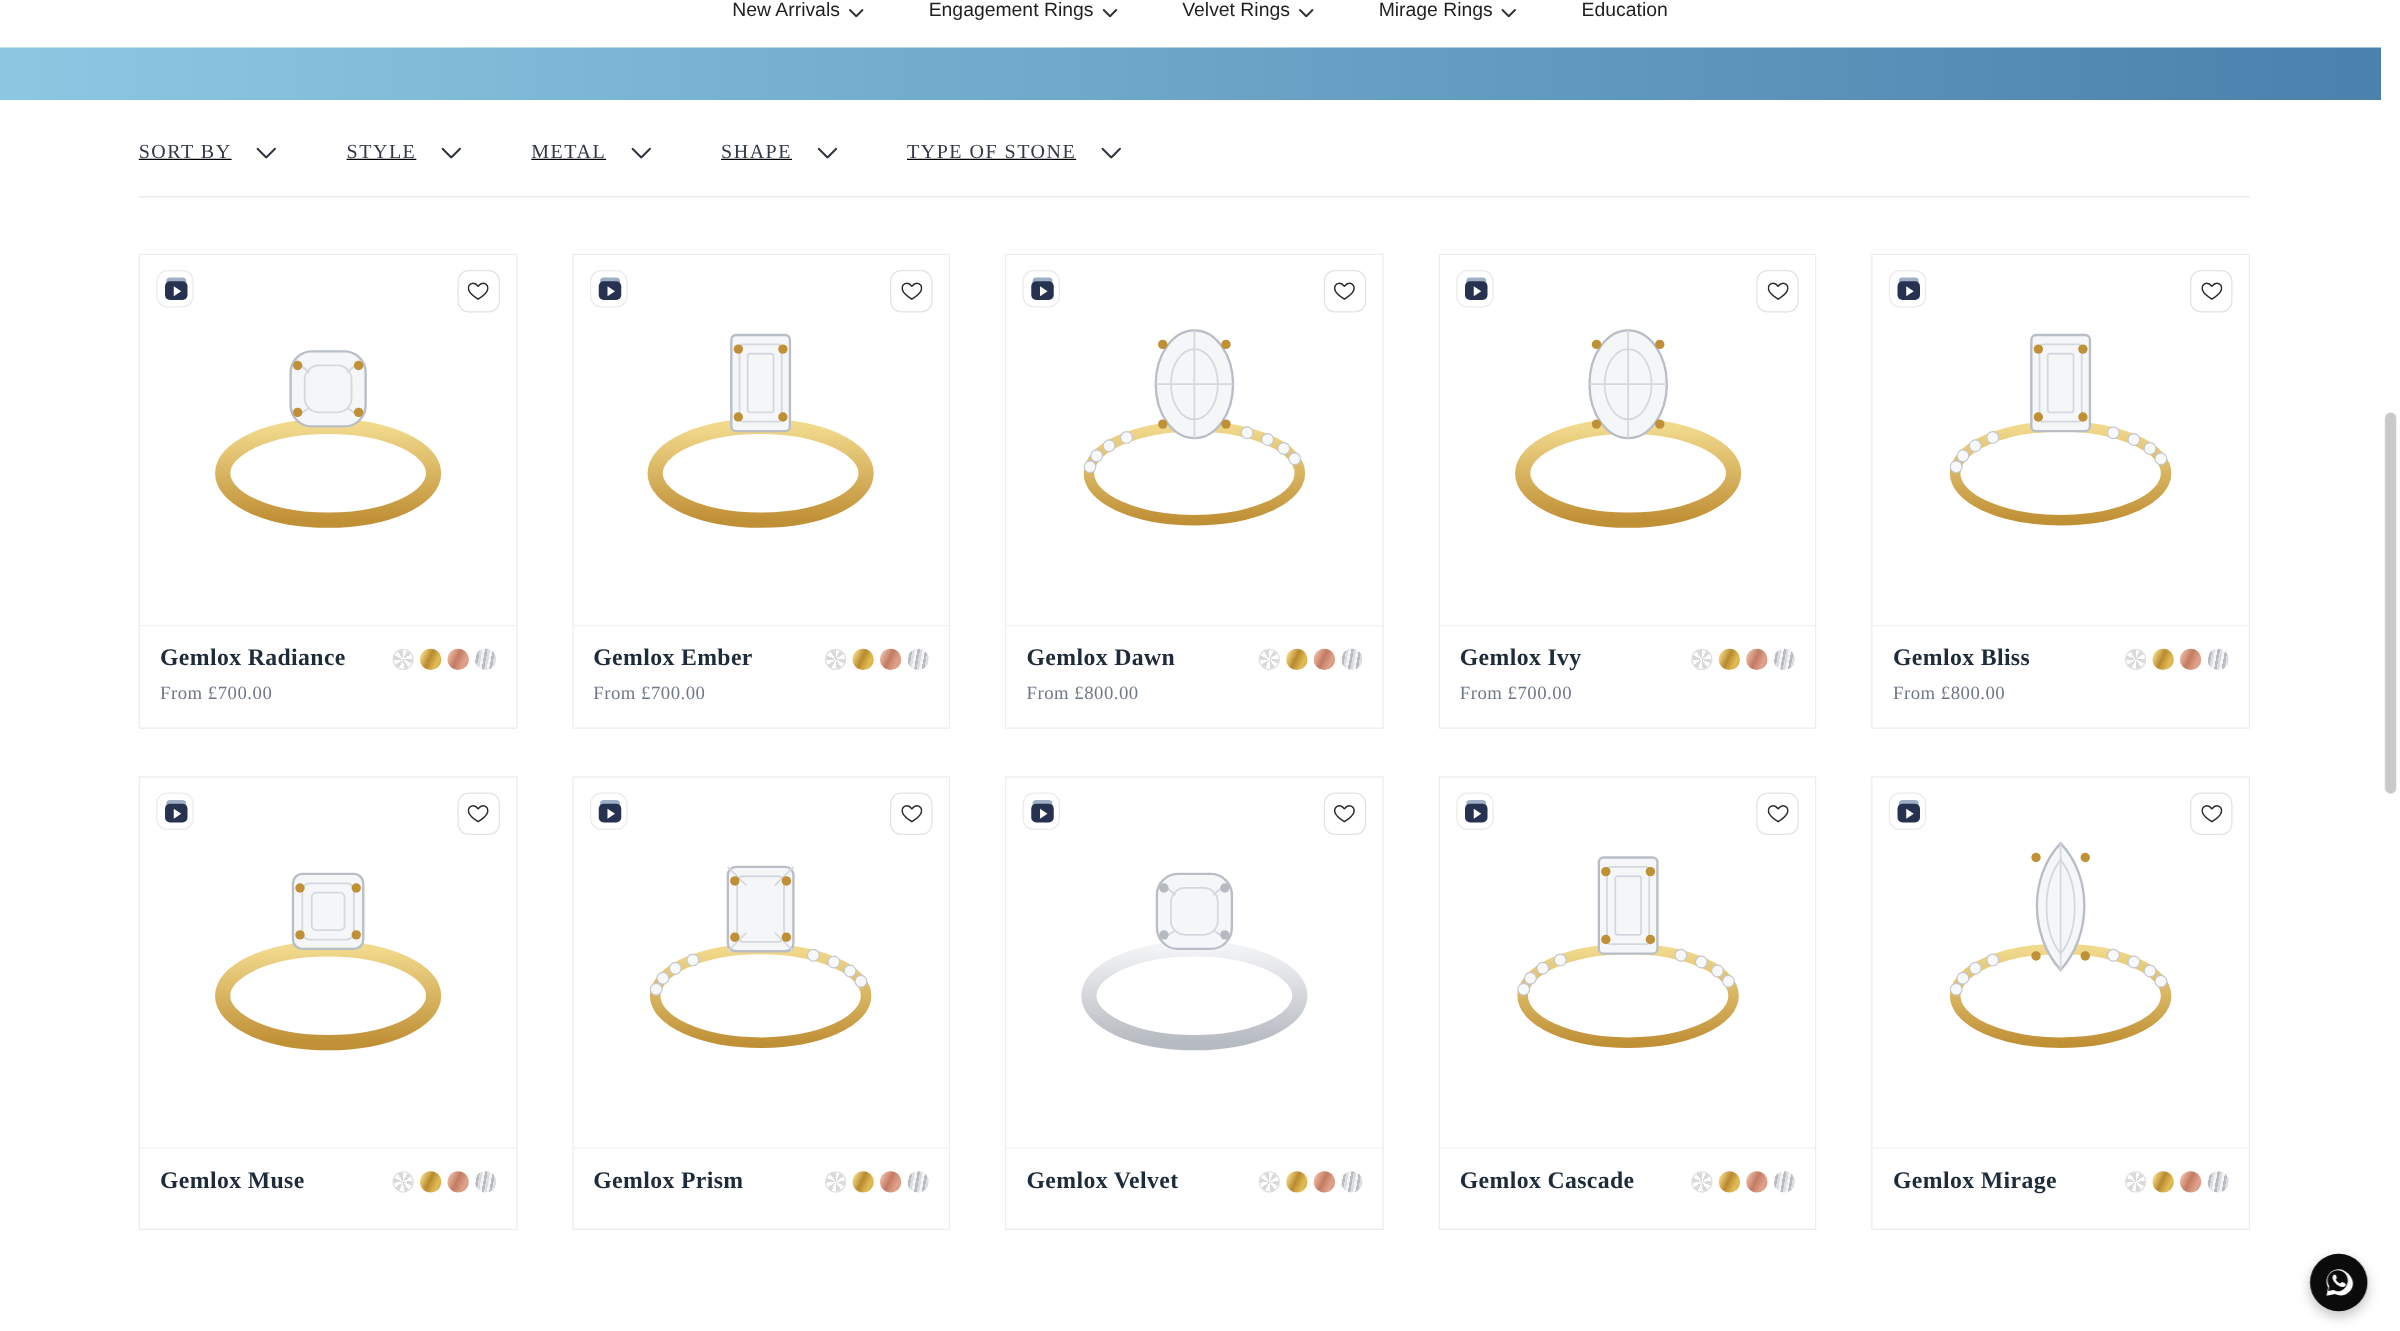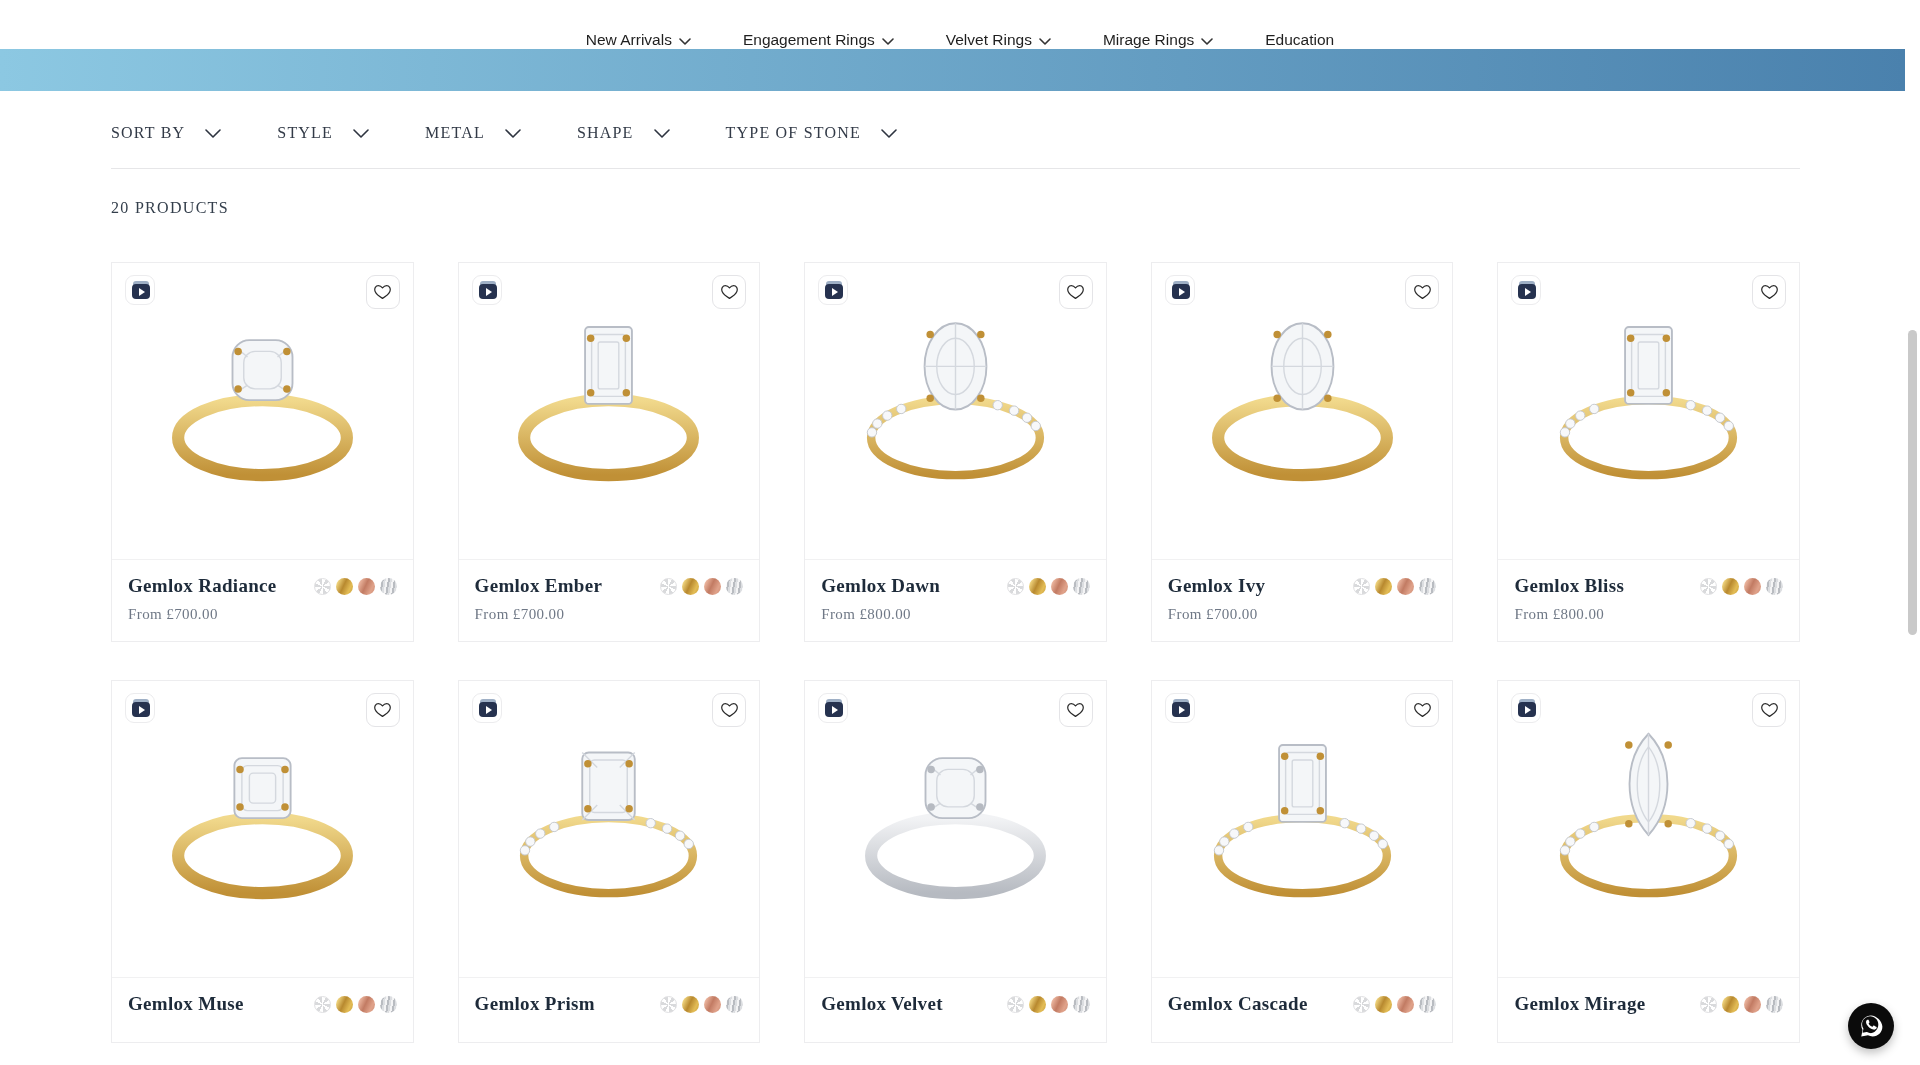--- a/index.html
+++ b/index.html
@@ -4,34 +4,34 @@
 <style>
   * { margin:0; padding:0; box-sizing:border-box; }
   html,body { width:1920px; height:1065px; overflow:hidden; background:#fff;
               font-family:"Liberation Sans", sans-serif; }
   :root{
     --navy:#26324f; --title:#1e2b3a; --gold:#c9a23f;
     --banner-from:#8cc8e2; --banner-to:#4a81ad;
   }
 
   
-  .topnav{ height:49px; display:flex; align-items:flex-end; justify-content:center;
+  .topnav{ height:38px; display:flex; align-items:flex-start; justify-content:center;
            gap:52px; background:#fff; }
   .nav-item{ display:flex; align-items:center; gap:7px; font-size:15.5px;
              color:#1f1f1f; cursor:pointer; }
   .nav-item svg{ margin-top:2px; }
 
   
   .banner{ height:42px; width:calc(100% - 15px);
            background:linear-gradient(90deg, var(--banner-from), var(--banner-to)); }
 
   
   .content{ padding:0 120px 0 111px; }
 
-  .filter-bar{ margin-top:33px; display:flex; align-items:flex-end; gap:56px; }
+  .filter-bar{ margin-top:33px; display:flex; align-items:flex-end; gap:56px;text-decoration:underline; }
   .filter{ display:flex; align-items:center; gap:20px; cursor:pointer;
            font-family:"Liberation Serif", serif; font-size:16px;
            letter-spacing:1.2px; color:#323a47; }
 
   .status-row{ margin-top:33px; display:flex; justify-content:space-between; align-items:center; }
   .no-filters{ font-family:"Liberation Serif", serif; font-size:15px;
                letter-spacing:1.1px; color:#3b434f; }
   .reset-all{ font-family:"Liberation Serif", serif; font-size:15px;
               letter-spacing:1.1px; color:#9aa1ae; text-decoration:underline;
               text-underline-offset:4px; cursor:pointer; }
@@ -158,21 +158,20 @@
      <span>TYPE OF STONE</span>
      <svg width="16" height="9" viewBox="0 0 16 9">
      <polyline points="1,1 8,8 15,1" fill="none" stroke="#2e3440" stroke-width="1.6" stroke-linecap="round" stroke-linejoin="round"></polyline>
         </svg>
       </div>
     </div>
 
 
   <div class="divider"></div>
 
-  <div class="count">20 PRODUCTS</div>
 
   <div class="grid">
       <div class="card">
      <div class="card-media">
        <div class="video-badge">
          <span class="vb-flap"></span>
          <span class="vb-body">
            <span class="vb-play"></span>
          </span>
        </div>

